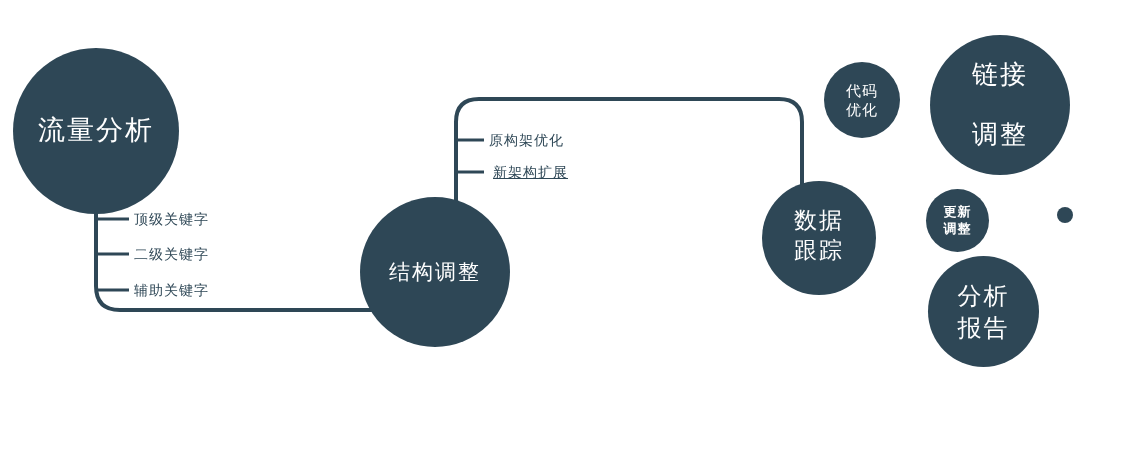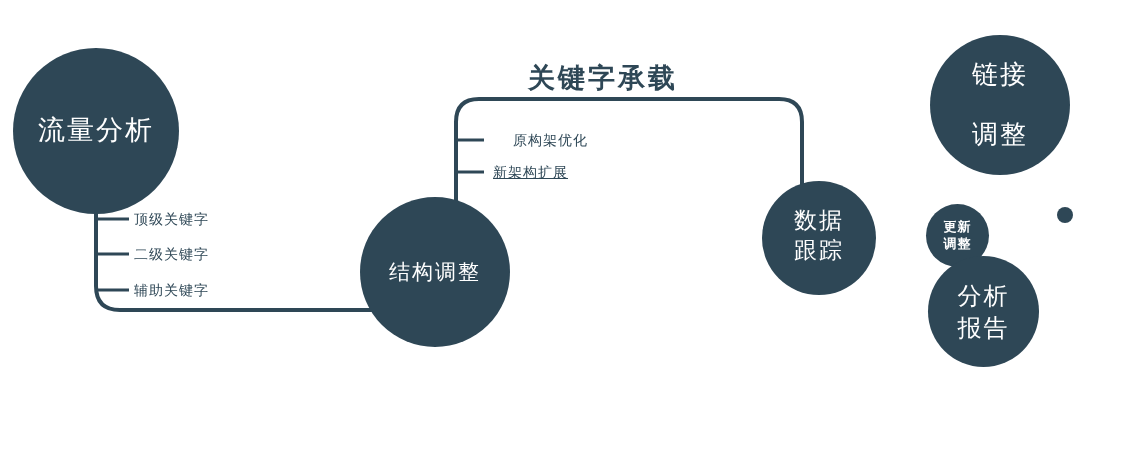--- a/index.html
+++ b/index.html
@@ -41,21 +41,21 @@
     text-align: center;
     letter-spacing: 2px;
     line-height: 1.3;
     z-index: 2;
   }
   .n-traffic   { left: 13px;  top: 48px;  width: 166px; height: 166px; font-size: 27px; justify-content: center; }
   .n-structure { left: 360px; top: 197px; width: 150px; height: 150px; font-size: 21px; }
   .n-data      { left: 762px; top: 181px; width: 114px; height: 114px; font-size: 23px; font-family: Liberation Mono, monospace; }
   .n-code      { left: 824px; top: 62px;  width: 76px;  height: 76px;  font-size: 15px; letter-spacing: 1px; }
   .n-link      { left: 930px; top: 35px;  width: 140px; height: 140px; font-size: 26px; gap: 26px; }
-  .n-update    { left: 926px; top: 204px; width: 63px;  height: 63px;  font-size: 13px; font-weight: bold; letter-spacing: 1px; }
+  .n-update    { left: 926px; top: 189px; width: 63px;  height: 63px;  font-size: 13px; font-weight: bold; letter-spacing: 1px; }
   .n-report    { left: 928px; top: 256px; width: 111px; height: 111px; font-size: 24px; }
   .dot {
     position: absolute;
     left: 1057px; top: 207px;
     width: 16px; height: 16px;
     border-radius: 50%;
     background: #2e4756;
     z-index: 2;
   }
   .lbl {
@@ -72,21 +72,21 @@
   .lbl-small {
     font-size: 14px;
     letter-spacing: 1px;
   }
   .lbl-user-base  { left: 155px; top: 318px; }
   .lbl-keyword    { left: 528px; top: 60px; font-size: 27px; }
   .lbl-caption    { left: 890px; top: 396px; letter-spacing: 2px; }
   .kb-0 { left: 134px; top: 211px; }
   .kb-1 { left: 134px; top: 246px; }
   .kb-2 { left: 134px; top: 282px; }
-  .sb-0 { left: 489px; top: 132px; margin-left: 24px; }
+  .sb-0 { left: 489px; top: 132px; }
   .sb-1 { left: 493px; top: 164px; text-decoration: underline; }
 </style>
 </head>
 <body>
 
 <div class="canvas">
 
   <svg class="connectors" viewBox="0 0 1130 450" xmlns="http://www.w3.org/2000/svg">
     <path class="edge" d="M 96 170 L 96 286 Q 96 310 120 310 L 410 310"></path>
     <path class="edge" d="M 456 230 L 456 122 Q 456 99 479 99 L 779 99 Q 802 99 802 122 L 802 210"></path>
@@ -103,39 +103,42 @@
 
   <div class="node n-structure">
     <span>结构调整</span>
   </div>
 
   <div class="node n-data">
     <span>数据</span>
     <span>跟踪</span>
   </div>
 
+  <div class="node n-code">
+    <span>代码</span>
+    <span>优化</span>
+  </div>
 
   <div class="node n-link">
     <span>链接</span>
     <span>调整</span>
   </div>
 
   <div class="node n-update">
     <span>更新</span>
     <span>调整</span>
   </div>
 
   <div class="dot"></div>
 
   <div class="node n-report">
     <span>分析</span>
     <span>报告</span>
   </div>
 
-  <div class="lbl lbl-big lbl-keyword">关键字承载</div>
 
   <div class="lbl lbl-small kb-0">顶级关键字</div>
   <div class="lbl lbl-small kb-1">二级关键字</div>
   <div class="lbl lbl-small kb-2">辅助关键字</div>
 
   <div class="lbl lbl-small sb-0">原构架优化</div>
   <div class="lbl lbl-small sb-1">新架构扩展</div>
 
 
 </div>

